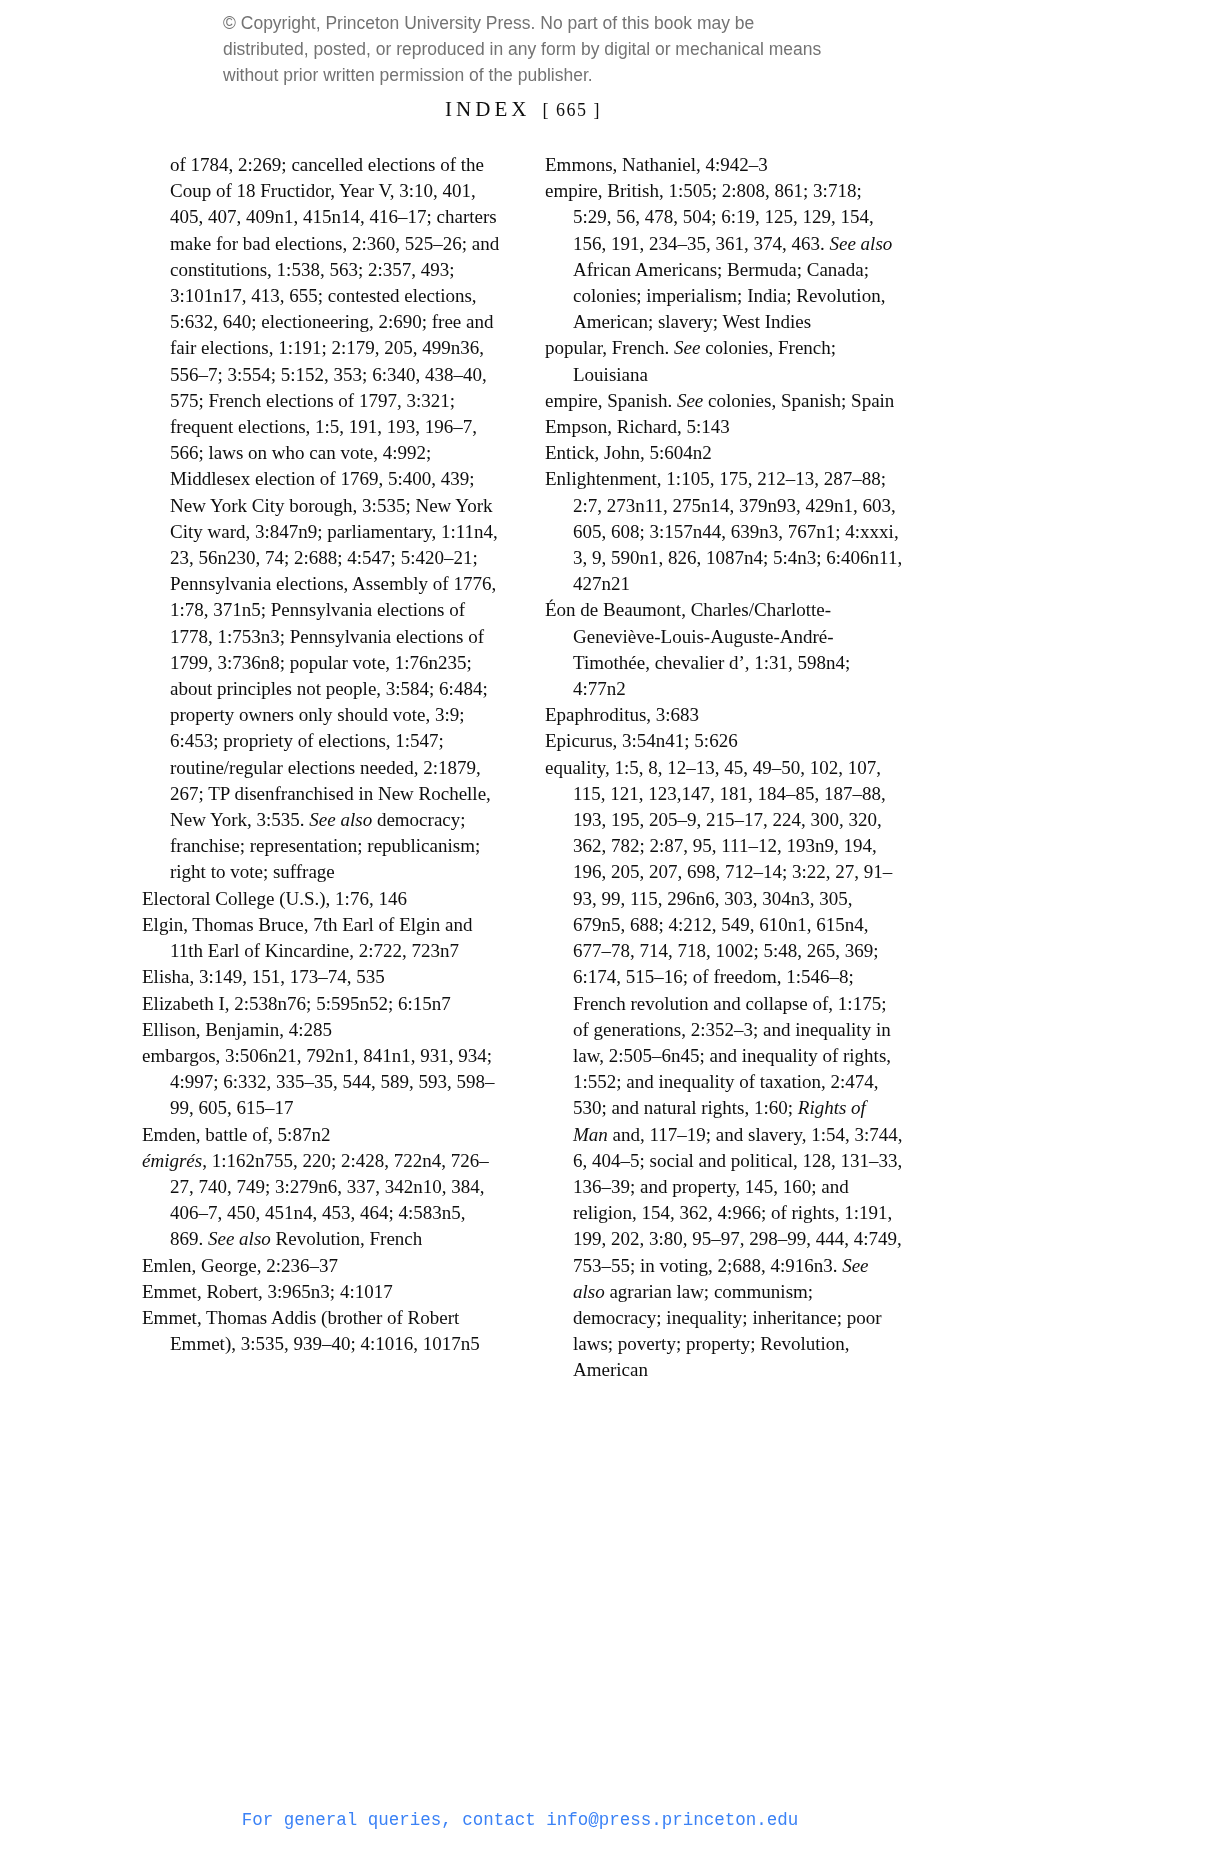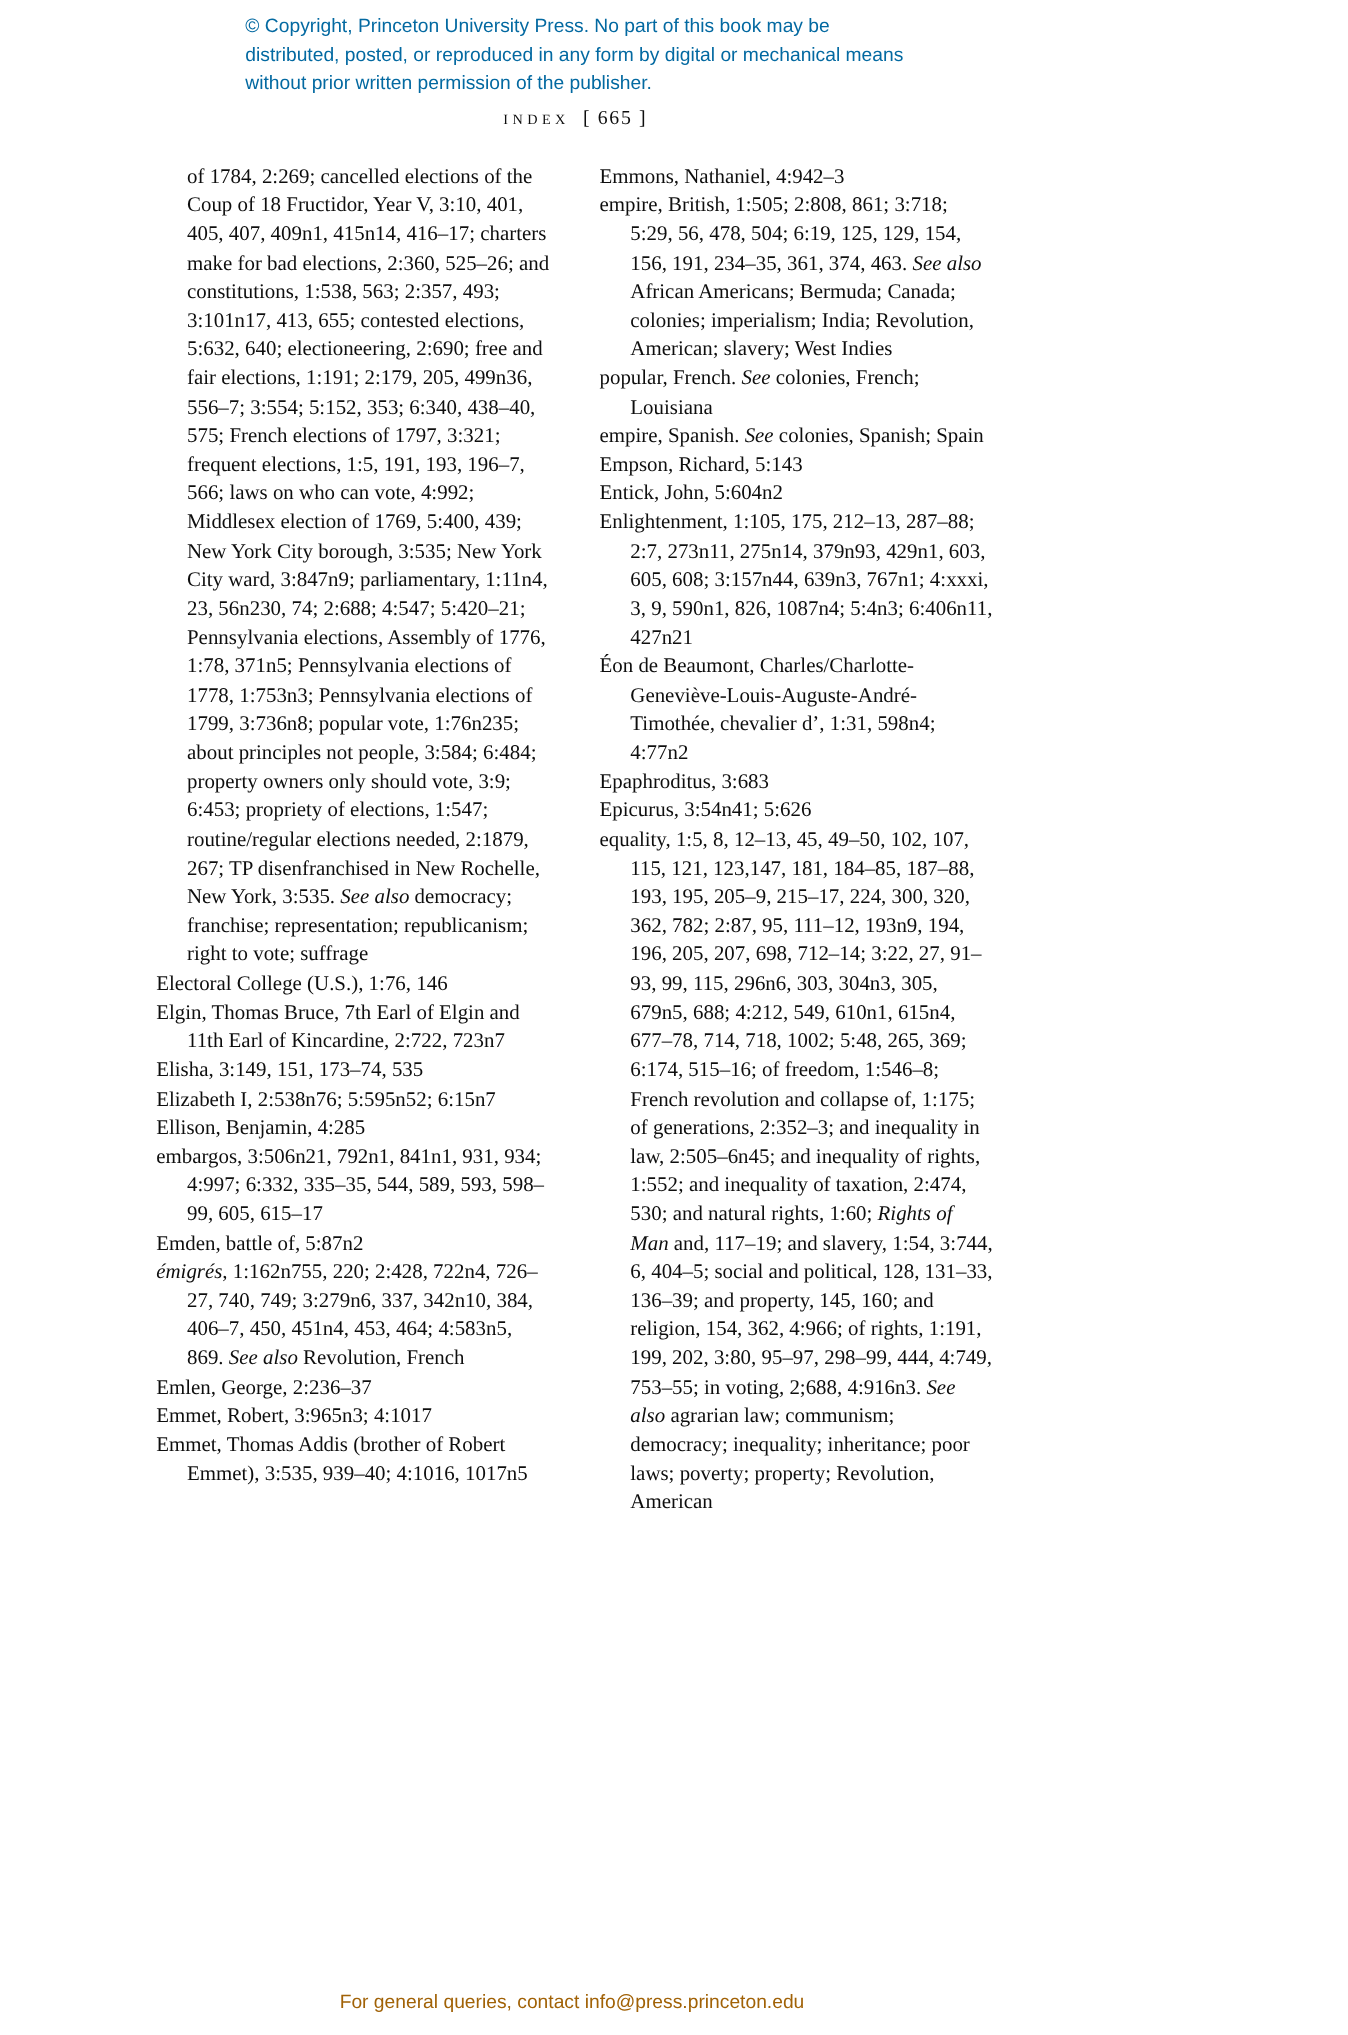--- a/index.html
+++ b/index.html
@@ -13,30 +13,30 @@
     font-family: "Liberation Serif", serif;
     color: #0e0e0e;
     overflow: hidden;
   }
   .copyright {
     margin: 10px 0 0 223px;
     width: 600px;
     font-family: "Liberation Sans", sans-serif;
     font-size: 17.5px;
     line-height: 26px;
-    color: #0369a1;
+    color: #737373;
   }
   .header {
     margin: 9px 0 0 223px;
     width: 600px;
     text-align: center;
     white-space: nowrap;
   }
   .idx-title {
-    font-size: 13px;
+    font-size: 21px;
     letter-spacing: 4px;
     font-variant: small-caps;
     text-transform: uppercase;
   }
   .pg-num {
     font-size: 18px;
     letter-spacing: 1.5px;
     margin-left: 8px;
   }
   .columns {
@@ -56,23 +56,23 @@
   .entry.runover {
     text-indent: 0;
   }
   .entry i { font-style: italic; }
   .footer {
     position: absolute;
     left: 0;
     bottom: 20px;
     width: 1040px;
     text-align: center;
-    font-family: Liberation Sans, sans-serif;
+    font-family: Liberation Mono, monospace;
     font-size: 17.5px;
-    color: #a16207;
+    color: #3b82f6;
   }
 </style>
 </head>
 <body>
 
 <div class="page">
 
   <div class="copyright">© Copyright, Princeton University Press. No part of this book may be distributed, posted, or reproduced in any form by digital or mechanical means without prior written permission of the publisher.</div>
 
   <div class="header">

